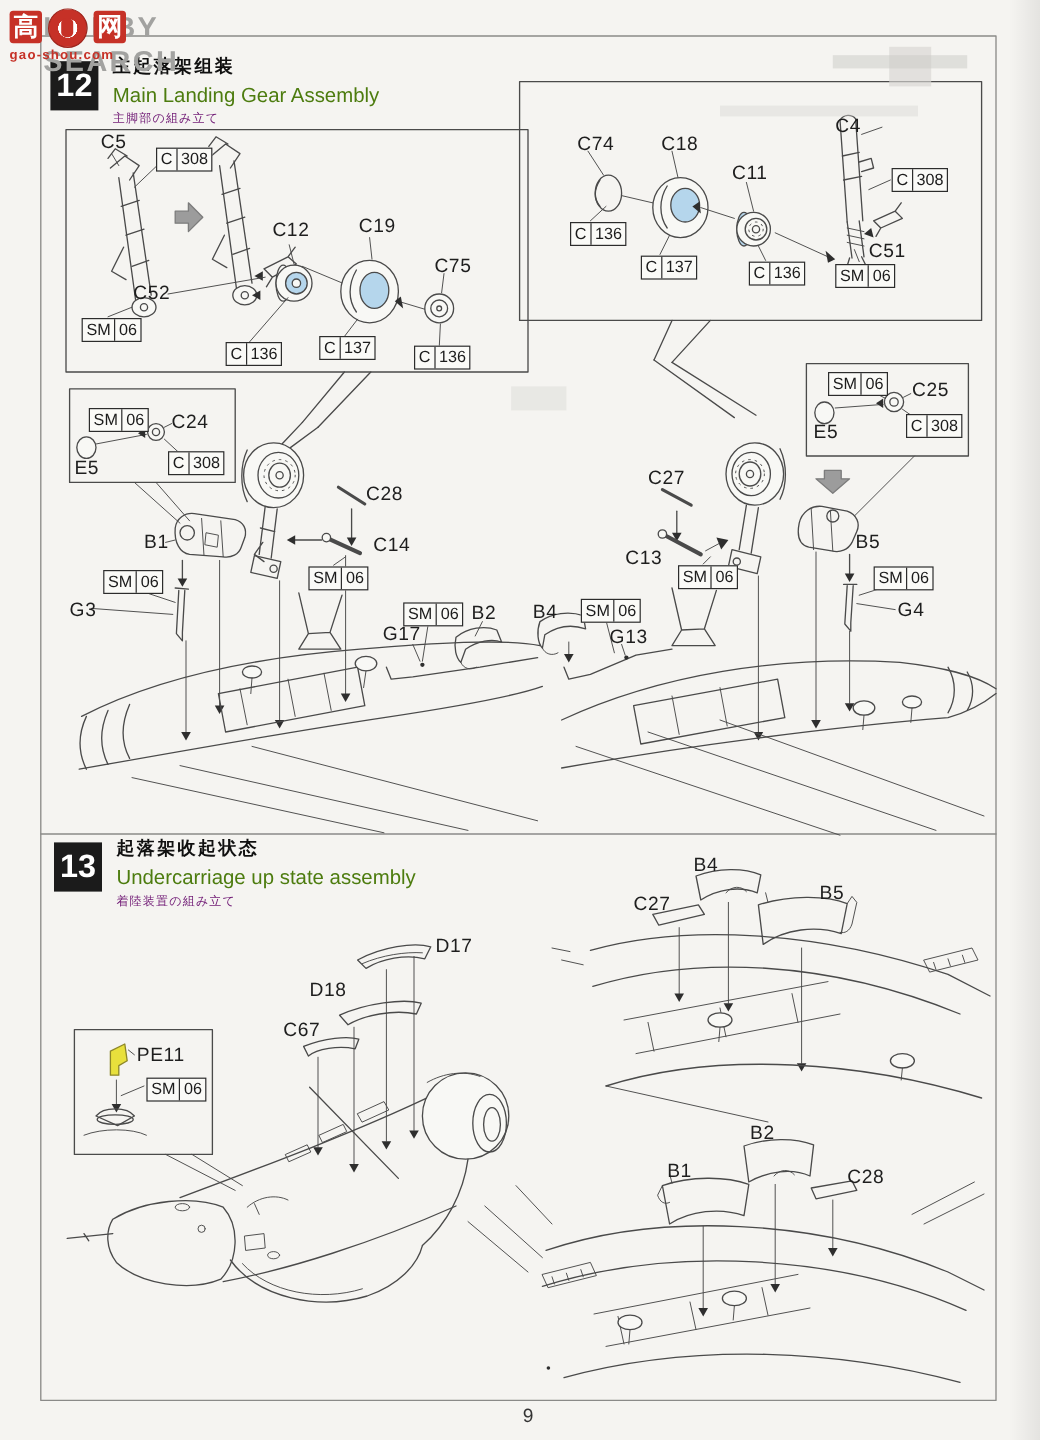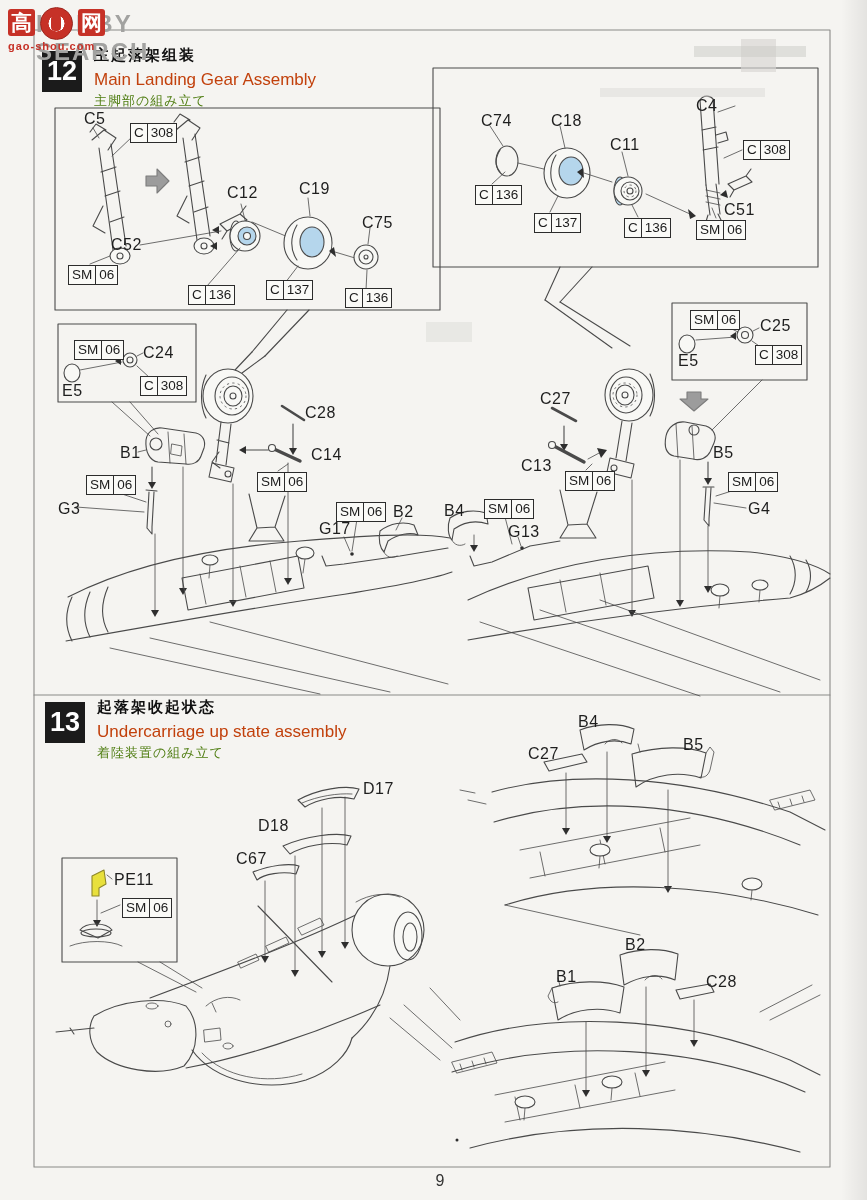--- a/index.html
+++ b/index.html
@@ -24,22 +24,22 @@
 
   .pl{position:absolute;font-size:16px;color:#1e1e1e;letter-spacing:.5px;white-space:nowrap;z-index:5;}
   .bl{position:absolute;display:flex;border:1.6px solid #2c2c2c;background:#fafaf7;color:#1c1c1c;
       font-size:13.5px;line-height:1;white-space:nowrap;z-index:5;}
   .bl span{display:block;padding:2px 3px;}
   .bl .n{border-left:1.6px solid #2c2c2c;}
 
   .hdr-num{position:absolute;width:40px;height:41px;background:#1b1b1b;color:#fff;
       font-size:27px;line-height:41px;font-weight:bold;text-align:center;z-index:5;}
   .hdr-cn{position:absolute;font-size:15px;font-weight:bold;color:#101010;letter-spacing:2px;z-index:5;}
-  .hdr-en{position:absolute;font-size:17px;color:#c2410c;z-index:5;}
-  .hdr-jp{position:absolute;font-size:13px;color:#4d7c0f;letter-spacing:1px;z-index:5;}
+  .hdr-en{position:absolute;font-size:17px;color:#4d7c0f;z-index:5;}
+  .hdr-jp{position:absolute;font-size:10px;color:#701a75;letter-spacing:1px;z-index:5;}
   .pgnum{position:absolute;left:420px;top:1172px;width:40px;text-align:center;font-size:16px;color:#333;z-index:5;}
 
   
   .wm{position:absolute;left:6px;top:4px;width:230px;height:50px;z-index:6;}
   .wm-brand{position:absolute;left:30px;top:6px;font-size:24px;font-weight:bold;color:#a2a2a0;letter-spacing:2px;}
   .wm-box{position:absolute;width:27px;height:27px;background:#c63127;color:#fff;font-size:21px;line-height:27px;
       font-weight:bold;text-align:center;border-radius:3px;}
   .wm-box1{left:2px;top:5px;}
   .wm-box2{left:72px;top:5px;}
   .wm-circle{position:absolute;left:34px;top:3px;width:31px;height:31px;border-radius:50%;

